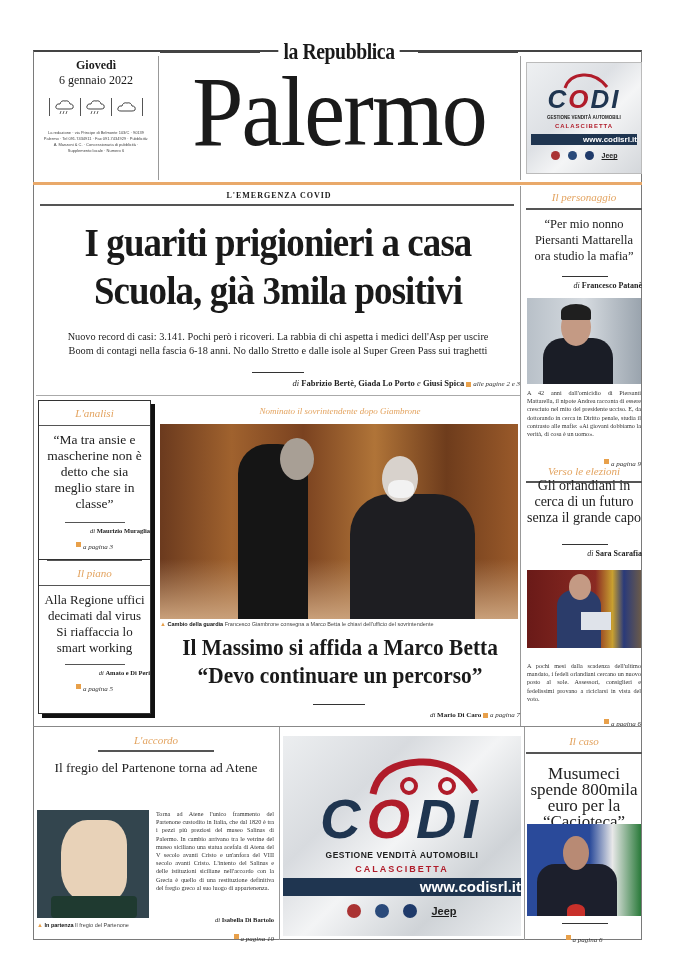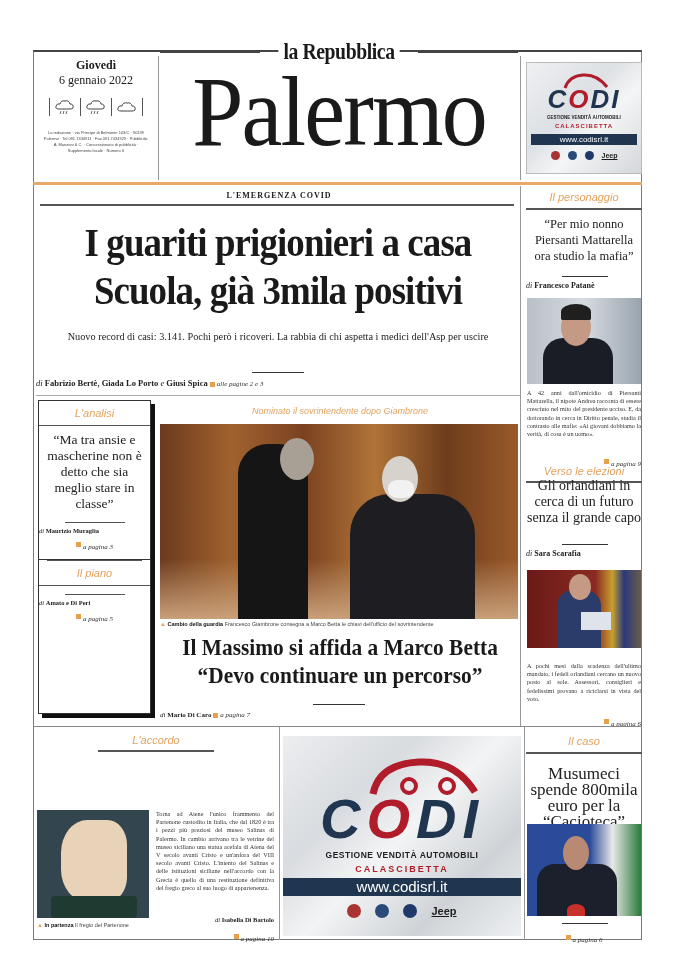--- a/index.html
+++ b/index.html
@@ -4,24 +4,24 @@
 <style>
   * { box-sizing: border-box; margin: 0; padding: 0; }
   html, body { width: 678px; height: 973px; background: #ffffff; overflow: hidden; }
   body { position: relative; font-family: "DejaVu Serif", serif; color: #1a1a1a; }
 
   .page { position: absolute; left: 33px; top: 50px; width: 609px; height: 890px; border: 1px solid #7a7a7a; border-top: 2px solid #444; }
 
   .abs { position: absolute; }
   .sans { font-family: "Liberation Sans", "DejaVu Sans", sans-serif; }
   .center { text-align: center; }
-  .kicker { font-family: Liberation Sans, sans-serif; font-style: italic; color: #e3a35f; font-size: 11px; text-align: center; }
+  .kicker { font-family: Liberation Serif, serif; font-style: italic; color: #e3a35f; font-size: 11px; text-align: center; }
   .rule { position: absolute; height: 2px; background: #555; }
   .shortrule { position: absolute; height: 1px; background: #333; }
-  .byline { font-family: "Liberation Serif", serif; font-size: 8.5px; text-align: left; color: #222; }
+  .byline { font-family: "Liberation Serif", serif; font-size: 8.5px; text-align: right; color: #222; }
   .byline b { font-weight: bold; }
   .pageref { font-family: "Liberation Serif", serif; font-style: italic; font-size: 7px; color: #333; }
   .dot { display: inline-block; width: 5px; height: 5px; background: #e8a04a; margin-right: 2px; vertical-align: middle; }
   .body-text { font-family: "Liberation Serif", serif; font-size: 6.2px; line-height: 8.2px; color: #333; text-align: justify; }
 
   
   .masthead-top { position: absolute; left: 160px; top: 36px; width: 358px; height: 30px; }
   .masthead-top .line { position: absolute; top: 15px; height: 2px; background: #444; }
   .repubblica { position: absolute; left: 0; right: 0; top: 2px; text-align: center; font-family: "Liberation Serif", serif; font-weight: bold; font-size: 24px; letter-spacing: -0.5px; transform: scaleX(0.82); }
   .repubblica span { background: #fff; padding: 0 6px; }
@@ -37,21 +37,21 @@
   .vsep { position: absolute; width: 1px; background: #999; }
 
   .ad-small { position: absolute; left: 526px; top: 62px; width: 116px; height: 112px; background: linear-gradient(135deg,#eef0f2 0%,#dde0e4 40%,#f4f5f6 60%,#d4d7db 100%); border: 1px solid #bbb; }
   .orange-rule { position: absolute; left: 33px; top: 182px; width: 609px; height: 3px; background: #e9a96a; }
 
   
   .codi-logo { font-family: "Liberation Sans", sans-serif; font-weight: bold; font-style: italic; color: #1f3550; text-align: center; letter-spacing: 2px; }
   .codi-logo .o { color: #b01c2a; }
   .codi-sub { font-family: "Liberation Sans", sans-serif; font-weight: bold; text-align: center; color: #222; }
   .codi-city { font-family: "Liberation Sans", sans-serif; font-weight: bold; text-align: center; color: #b01c2a; letter-spacing: 1px; }
-  .codi-url { background: #1f3550; color: #fff; font-family: "Liberation Sans", sans-serif; font-weight: normal; text-align: center; }
+  .codi-url { background: #1f3550; color: #fff; font-family: "Liberation Sans", sans-serif; font-weight: bold; text-align: right; }
   .brands { display: flex; justify-content: center; align-items: center; text-decoration: underline; }
   .brand { border-radius: 50%; display: inline-block; }
 
   
   .section-label { position: absolute; left: 40px; top: 191px; width: 478px; text-align: center; font-family: "Liberation Serif", serif; font-weight: bold; font-size: 8px; letter-spacing: 1px; }
   .headline1 { position: absolute; left: 36px; top: 218px; width: 484px; text-align: center; font-family: "Liberation Serif", serif; font-weight: bold; font-size: 41px; line-height: 48px; letter-spacing: -1px; transform: scaleX(0.9); transform-origin: center; }
   .subhead1 { position: absolute; left: 36px; top: 330px; width: 484px; text-align: center; font-family: "Liberation Serif", serif; font-size: 10.3px; line-height: 14px; color: #222; }
 
   .photo { position: absolute; overflow: hidden; }
   .caption { font-family: "Liberation Sans", sans-serif; font-size: 5.5px; color: #444; white-space: nowrap; }
@@ -119,20 +119,21 @@
 <div class="orange-rule"></div>
 
 <div class="section-label">L'EMERGENZA COVID</div>
 <div class="rule" style="left:40px;top:204px;width:474px;"></div>
 <div class="headline1">
   <div>I guariti prigionieri a casa</div>
   <div>Scuola, già 3mila positivi</div>
 </div>
 <div class="subhead1">
   <div>Nuovo record di casi: 3.141. Pochi però i ricoveri. La rabbia di chi aspetta i medici dell'Asp per uscire</div>
+  <div>Boom di contagi nella fascia 6-18 anni. No dallo Stretto e dalle isole al Super Green Pass sui traghetti</div>
 </div>
 <div class="shortrule" style="left:252px;top:372px;width:52px;"></div>
 <div class="byline abs" style="left:36px;top:378px;width:484px;">
   <i>di</i>
   <b>Fabrizio Bertè, Giada Lo Porto</b>
   <i>e</i>
   <b>Giusi Spica</b>
   <span class="dot"></span><span class="pageref">alle pagine 2 e 3</span>
 </div>
 <div class="vsep" style="left:520px;top:186px;height:540px;"></div>
@@ -144,20 +145,21 @@
   <div class="quote" style="font-size:13.5px;line-height:16px;padding:6px 6px 0;">“Ma tra ansie e mascherine non è detto che sia meglio stare in classe”</div>
   <div style="height:1px;background:#555;width:60px;margin:10px auto 4px;"></div>
   <div class="byline" style="font-size:6.5px;"><i>di</i> <b>Maurizio Muraglia</b></div>
   <div class="center"><span class="dot"></span><span class="pageref">a pagina 3</span></div>
 </div>
 
 <div class="boxed" style="left:38px;top:560px;width:113px;height:154px;border-top:none;">
   <div style="height:1px;background:#555;margin:0 8px;"></div>
   <div class="kicker" style="margin-top:6px;">Il piano</div>
   <div style="height:1px;background:#555;margin:6px 0 0;"></div>
+  <div class="quote" style="font-size:13px;line-height:16px;padding:6px 4px 0;">Alla Regione uffici decimati dal virus Si riaffaccia lo smart working</div>
   <div style="height:1px;background:#555;width:60px;margin:8px auto 4px;"></div>
   <div class="byline" style="font-size:6.5px;"><i>di</i> <b>Amato e Di Peri</b></div>
   <div class="center"><span class="dot"></span><span class="pageref">a pagina 5</span></div>
 </div>
 
 <div class="kicker abs" style="left:160px;top:406px;width:360px;font-size:9px;">Nominato il sovrintendente dopo Giambrone</div>
 <div class="photo" style="left:160px;top:424px;width:358px;height:195px;background:linear-gradient(90deg,#6b3a1e 0%,#a0622e 20%,#7a4220 40%,#b07438 60%,#6e3c1c 80%,#9a5a2a 100%);">
   <div class="abs" style="left:0;right:0;bottom:0;height:60px;background:linear-gradient(180deg,rgba(0,0,0,0),#c9a07a);"></div>
   <div class="abs" style="left:78px;top:20px;width:70px;height:175px;background:#151515;border-radius:30px 30px 0 0;"></div>
   <div class="abs" style="left:120px;top:14px;width:34px;height:42px;background:#a89f95;border-radius:50%;"></div>
@@ -209,20 +211,21 @@
   <div class="abs" style="left:54px;top:42px;width:30px;height:18px;background:#dfe3ea;"></div>
 </div>
 <div class="body-text abs" style="left:527px;top:662px;width:114px;">A pochi mesi dalla scadenza dell'ultimo mandato, i fedeli orlandiani cercano un nuovo posto al sole. Assessori, consiglieri e fedelissimi provano a riciclarsi in vista del voto.</div>
 <div class="abs" style="left:527px;top:711px;width:114px;text-align:right;"><span class="dot"></span><span class="pageref">a pagina 6</span></div>
 
 <div class="rule" style="left:33px;top:726px;width:609px;height:1px;background:#888;"></div>
 
 <div class="kicker abs" style="left:36px;top:734px;width:240px;">L'accordo</div>
 <div class="rule" style="left:98px;top:750px;width:116px;"></div>
 <div class="quote abs" style="left:36px;top:758px;width:240px;font-size:13.5px;line-height:20px;">
+  <div>Il fregio del Partenone torna ad Atene</div>
 </div>
 <div class="photo" style="left:37px;top:810px;width:112px;height:108px;background:#33454e;">
   <div class="abs" style="left:24px;top:10px;width:66px;height:82px;background:#e8d2b8;border-radius:40% 30% 30% 40%;"></div>
   <div class="abs" style="left:14px;top:86px;width:86px;height:22px;background:#1f3a30;border-radius:4px;"></div>
 </div>
 <div class="caption abs" style="left:37px;top:922px;">
   <span class="tri">▲</span>
   <b>In partenza</b>
   <span>Il fregio del Partenone</span>
 </div>

